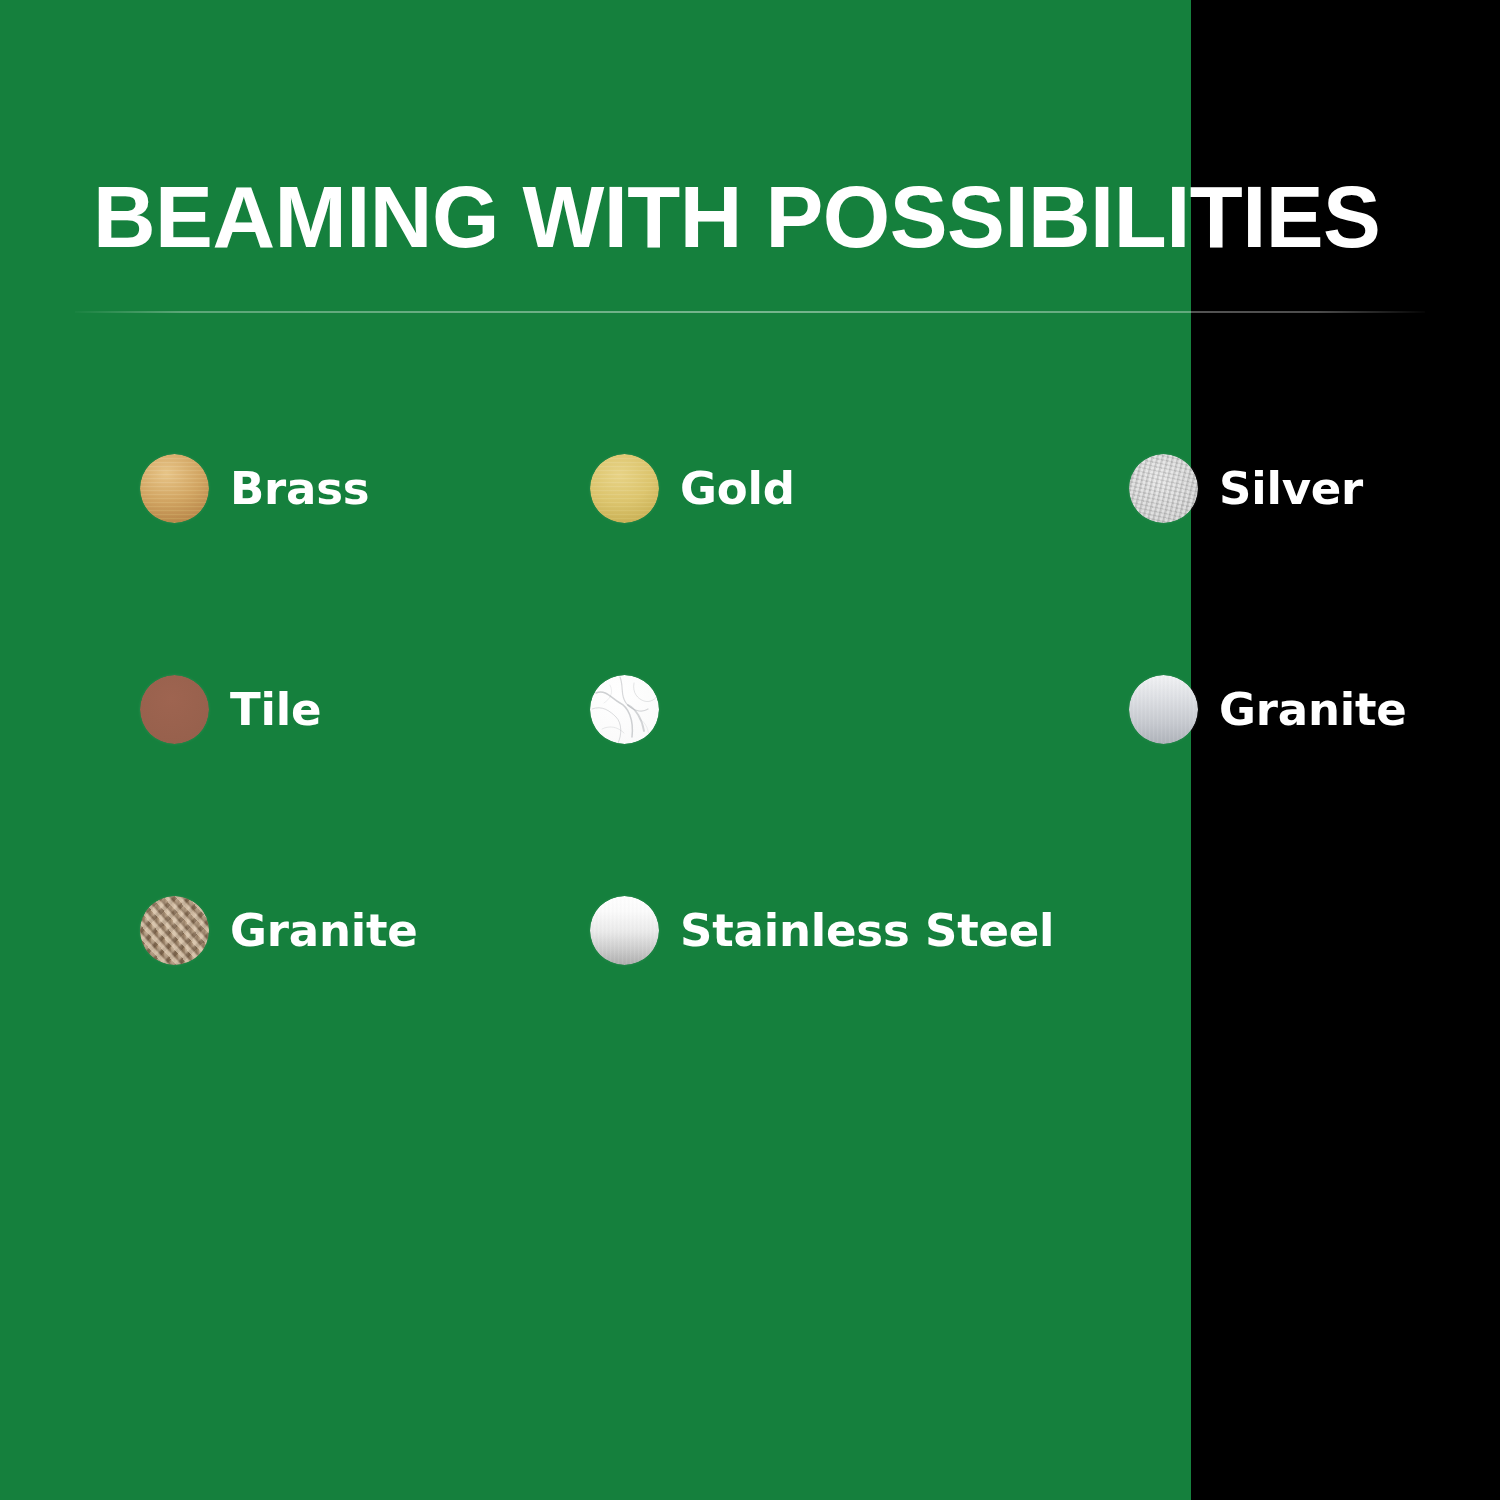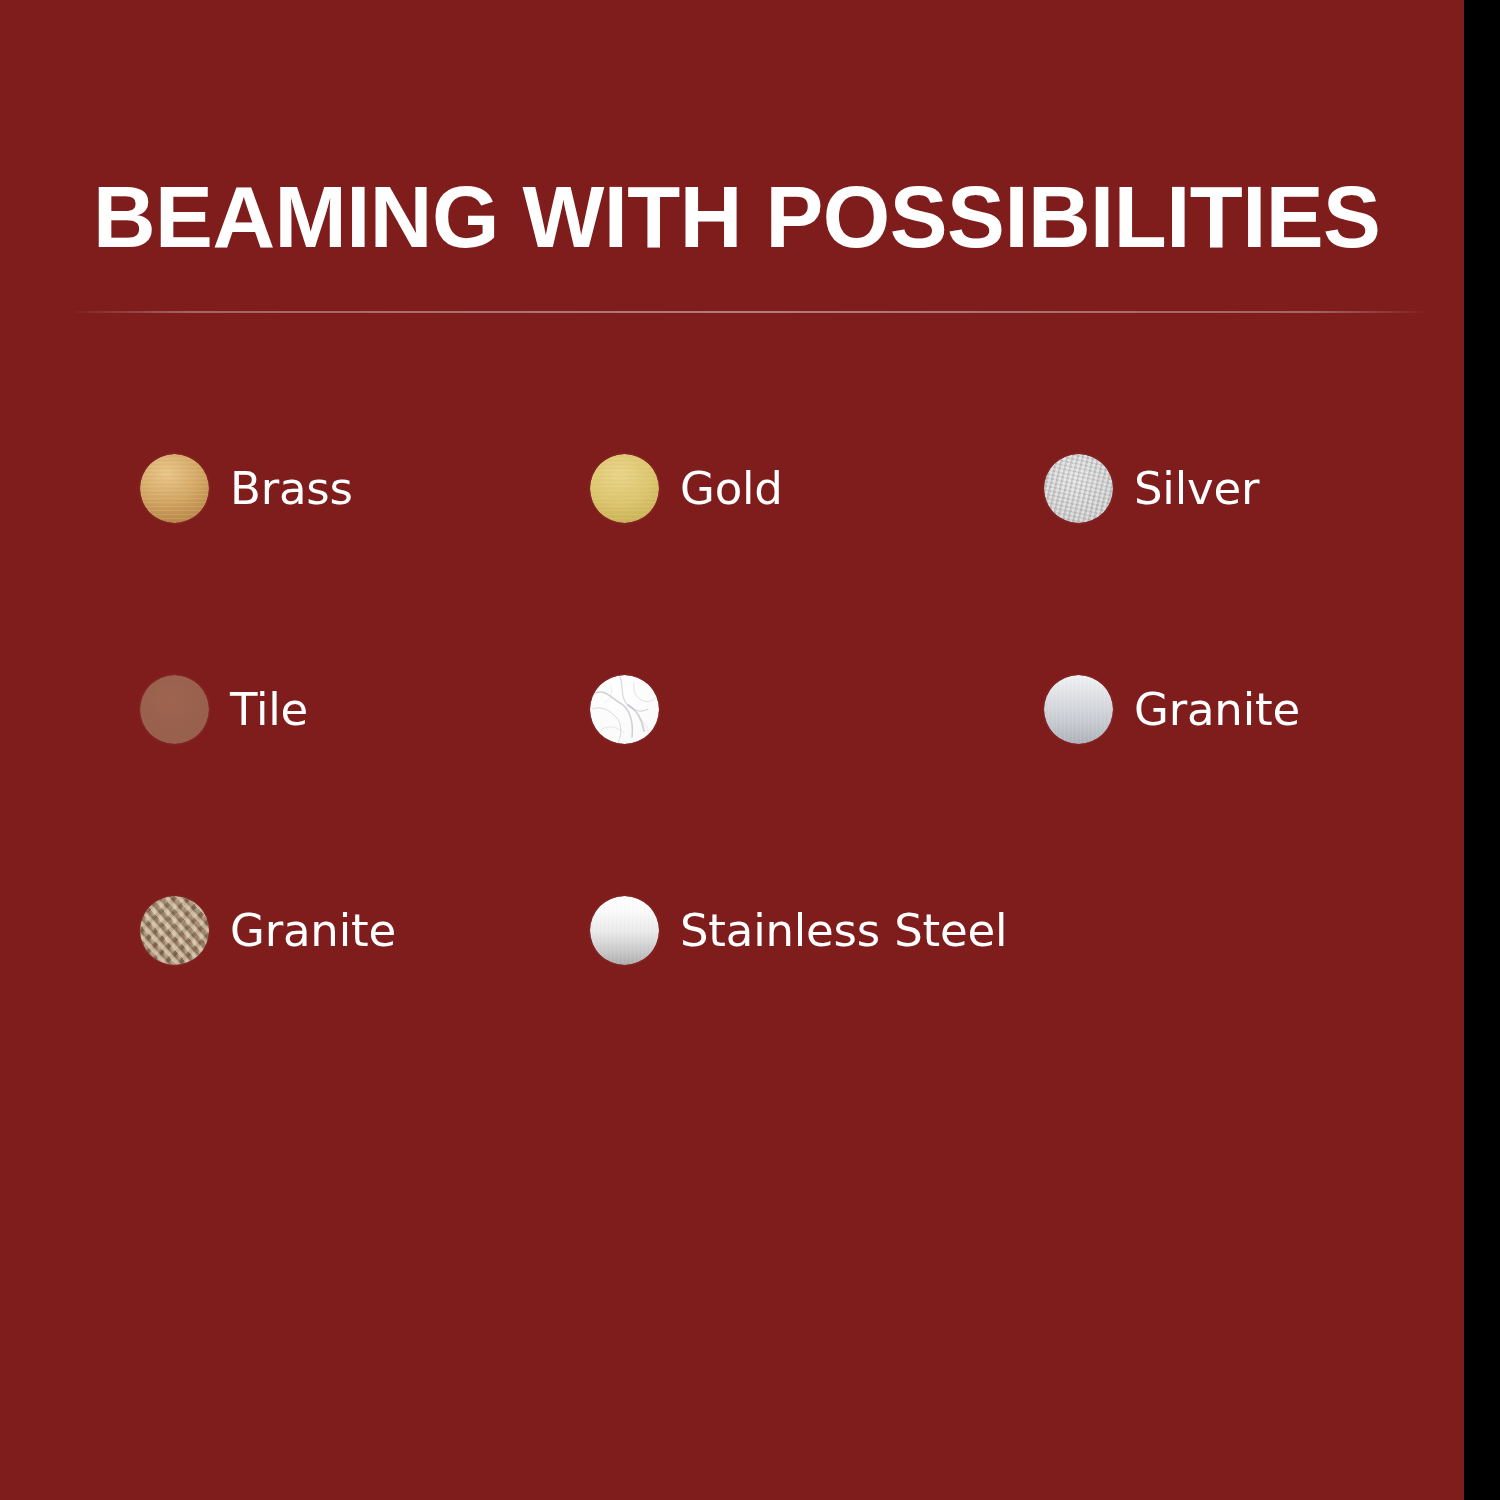--- a/index.html
+++ b/index.html
@@ -10,23 +10,23 @@
   body {
     width: 1500px;
     height: 1500px;
     overflow: hidden;
     font-family: "Liberation Sans", "DejaVu Sans", sans-serif;
     -webkit-font-smoothing: antialiased;
   }
 
   #page {
     position: relative;
-    width: 1464px;
+    width: 1191px;
     height: 1500px;
-    background: #7f1d1d;
+    background: #15803d;
   }
 
   
   .title {
     position: absolute;
     left: 93px;
     top: 110px;
     width: 1340px;
     color: #ffffff;
     font-family: "Liberation Sans", "DejaVu Sans", sans-serif;
@@ -67,21 +67,21 @@
   }
   .cell {
     position: absolute;
     top: 0;
     display: flex;
     align-items: center;
     height: 69px;
   }
   .col-0 { left: 0px; }
   .col-1 { left: 450px; }
-  .col-2 { left: 904px; }
+  .col-2 { left: 989px; }
 
   .swatch {
     position: relative;
     width: 69px;
     height: 69px;
     border-radius: 50%;
     flex: 0 0 auto;
     overflow: hidden;
     box-shadow: 0 0 3px rgba(255,255,255,0.10);
   }
@@ -90,21 +90,21 @@
     inset: 0;
     border-radius: 50%;
   }
 
   .swatch-label {
     margin-left: 21px;
     color: #ffffff;
     font-family: "DejaVu Sans", "Liberation Sans", sans-serif;
     font-size: 45px;
     line-height: 69px;
-    font-weight: 400;
+    font-weight: 700;
     white-space: nowrap;
     letter-spacing: -0.2px;
   }
 
   
 
   
   .m-brass .base {
     background:
       radial-gradient(ellipse 120% 95% at 38% 28%, #e8c68a 0%, #d3a765 42%, #b9894b 78%, #9e7239 100%);

